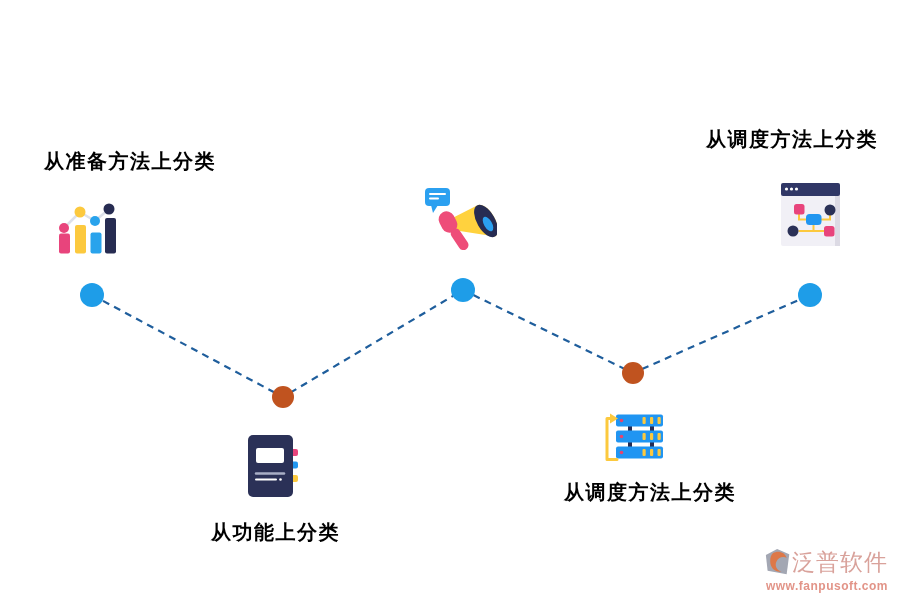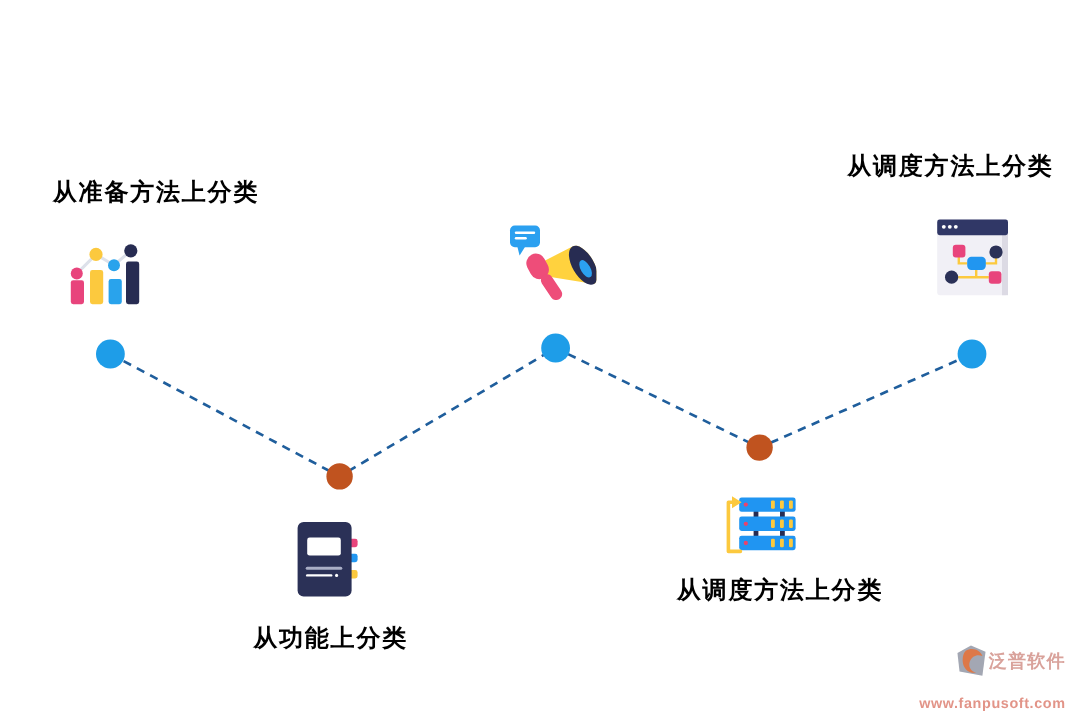--- a/index.html
+++ b/index.html
@@ -11,22 +11,22 @@
   .layer{position:absolute;left:0;top:0;}
   .node-label{
     position:absolute;font-size:20px;font-weight:700;color:#000000;
     letter-spacing:1.5px;line-height:1;white-space:nowrap;
   }
   .icon{position:absolute;}
   .watermark{
     position:absolute;right:12px;bottom:8px;text-align:right;
   }
   .wm-row{display:flex;align-items:center;justify-content:flex-end;gap:1px;}
-  .wm-brand{font-size:15px;font-weight:700;letter-spacing:1px;line-height:1;}
-  .wm-url{font-size:12px;font-weight:700;letter-spacing:0.5px;margin-top:15px;line-height:1;}
+  .wm-brand{font-size:23px;font-weight:400;letter-spacing:1px;line-height:1;}
+  .wm-url{font-size:12px;font-weight:700;letter-spacing:0.5px;margin-top:4px;line-height:1;}
 </style>
 </head>
 <body>
 
 <div class="canvas" style="background: rgb(255, 255, 255);">
 
   <svg class="layer" width="900" height="600" viewBox="0 0 900 600">
     <polyline points="92,295 283,397 463,290 633,373 810,295" fill="none" stroke-width="2.2" stroke-dasharray="7 5.5" stroke="#1f5e9c"></polyline>
     <circle cx="92" cy="295" r="12" fill="#1e9de8"></circle>
     <circle cx="283" cy="397" r="11" fill="#c0531f"></circle>

